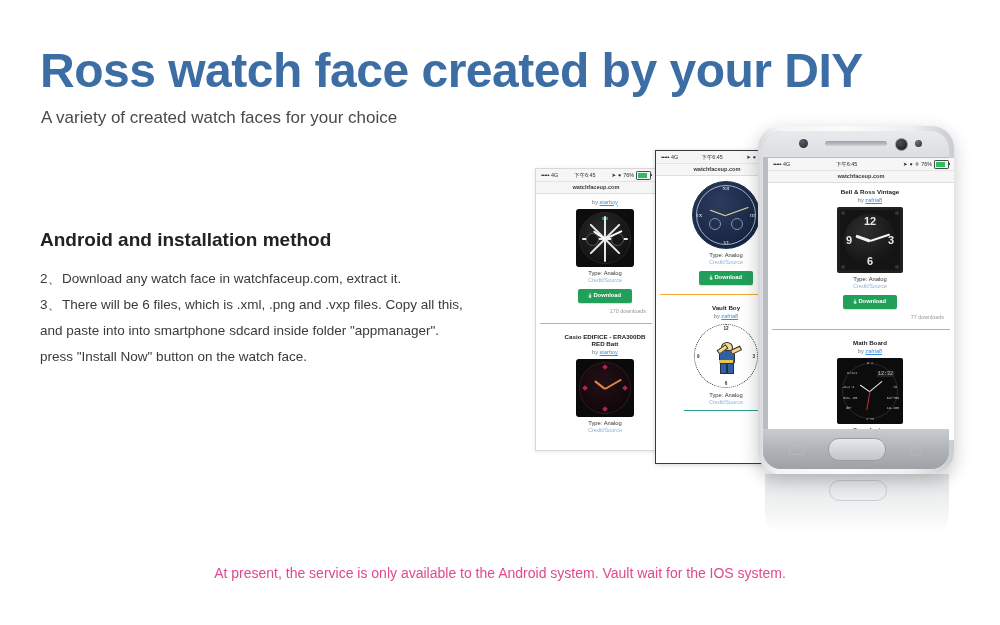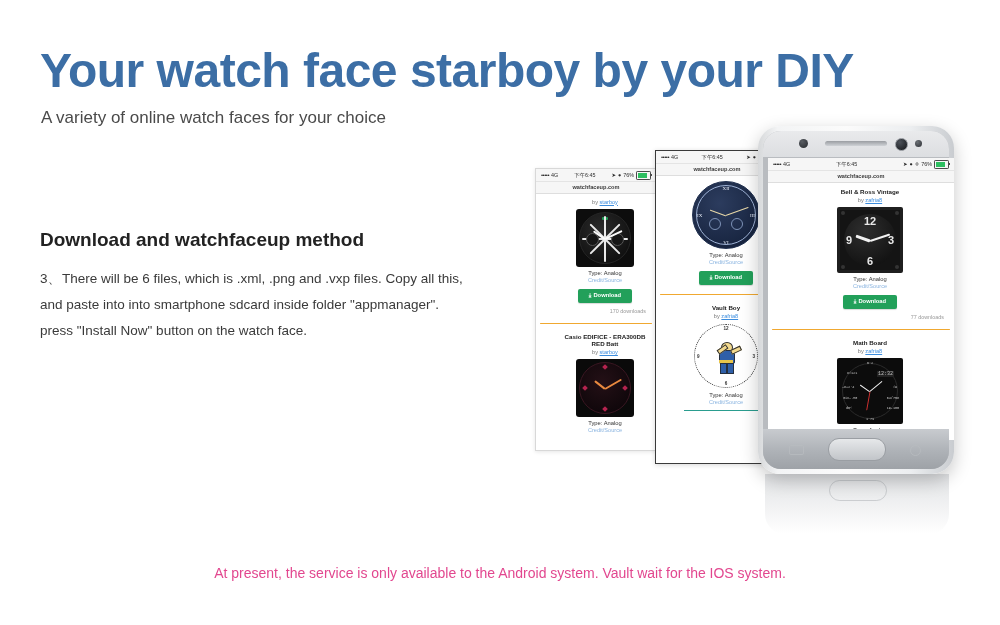--- a/index.html
+++ b/index.html
@@ -227,26 +227,27 @@
   .vault .arm{position:absolute;top:8px;width:9px;height:3px;background:#f3d98d;border:1px solid #2f2f2f;transform-origin:0 50%;}
   .vault .a1{left:2px;transform:rotate(-35deg);}
   .vault .a2{left:15px;transform:rotate(-25deg);}
 </style>
 </head>
 <body>
 
 <div class="page">
 
 
-  <div class="title">Your watch face starboy by your DIY</div>
-  <div class="subtitle">A variety of online watch faces for your choice</div>
-
-  <div class="sect-title">Download and watchfaceup method</div>
+  <div class="title">Ross watch face created by your DIY</div>
+  <div class="subtitle">A variety of created watch faces for your choice</div>
+
+  <div class="sect-title">Android and installation method</div>
 
   <div class="steps">
+    <div class="step"><span class="num">2、</span><span>Download any watch face in watchfaceup.com, extract it.</span></div>
     <div class="step"><span class="num">3、</span><span>There will be 6 files, which is .xml, .png and .vxp files. Copy all this,</span></div>
     <div class="step cont"><span>and paste into into smartphone sdcard inside folder "appmanager".</span></div>
     <div class="step cont"><span>press "Install Now" button on the watch face.</span></div>
   </div>
 
   <div class="mock screen-back">
     <div class="statusbar">
       <span class="sb-l">
         <span class="dots">•••••</span>
         <span>4G</span>

